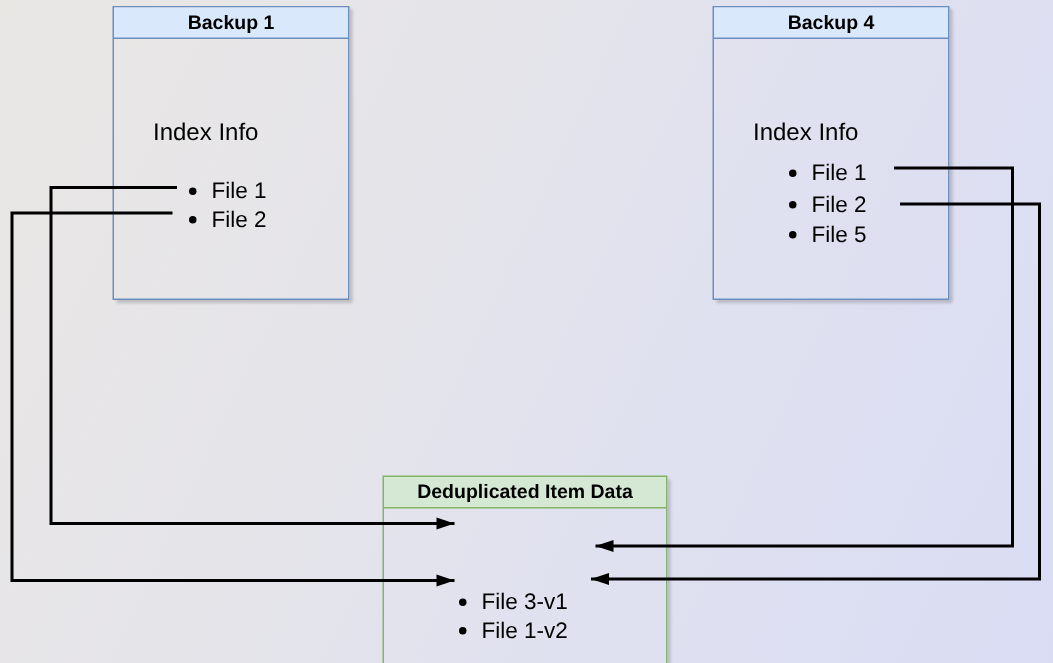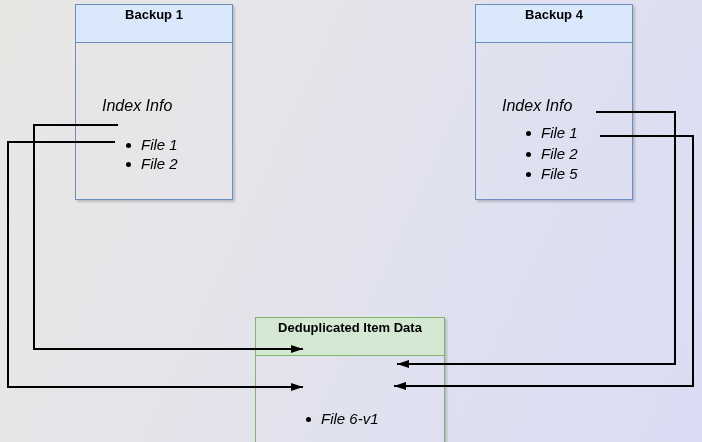--- a/index.html
+++ b/index.html
@@ -33,35 +33,34 @@
     position: absolute;
     box-sizing: border-box;
     border: 1px solid;
     box-shadow: 2px 2px 2px rgba(0,0,0,0.18);
     z-index: 2;
   }
   .box.blue   { border-color: #6c8ebf; }
   .box.green  { border-color: #82b366; }
   .box-header {
     box-sizing: border-box;
-    height: 38px;
+    height: 21px;
     line-height: 20px;
     text-align: center;
     font-size: 13px;
     font-weight: bold;
     color: #000000;
     border-bottom: 1px solid;
   }
   .blue  > .box-header { background: #dae8fc; border-color: #6c8ebf; }
   .green > .box-header { background: #d5e8d4; border-color: #82b366; }
   .box-body {
     position: relative;
     width: 100%;
     height: calc(100% - 21px);
-    font-style: italic;
   }
   .info-label {
     position: absolute;
     left: 26px;
     top: 54px;
     font-size: 16px;
     color: #000000;
     white-space: nowrap;
   }
   ul.items {
@@ -137,18 +136,19 @@
       </ul>
     </div>
   </div>
 
   <div class="box green" id="dedup">
     <div class="box-header">
       <span>Deduplicated Item Data</span>
     </div>
     <div class="box-body">
       <ul class="items">
-        <li>File 6-v1</li>
+        <li>File 3-v1</li>
+        <li>File 1-v2</li>
       </ul>
     </div>
   </div>
 
 </div>
 
 </body></html>

